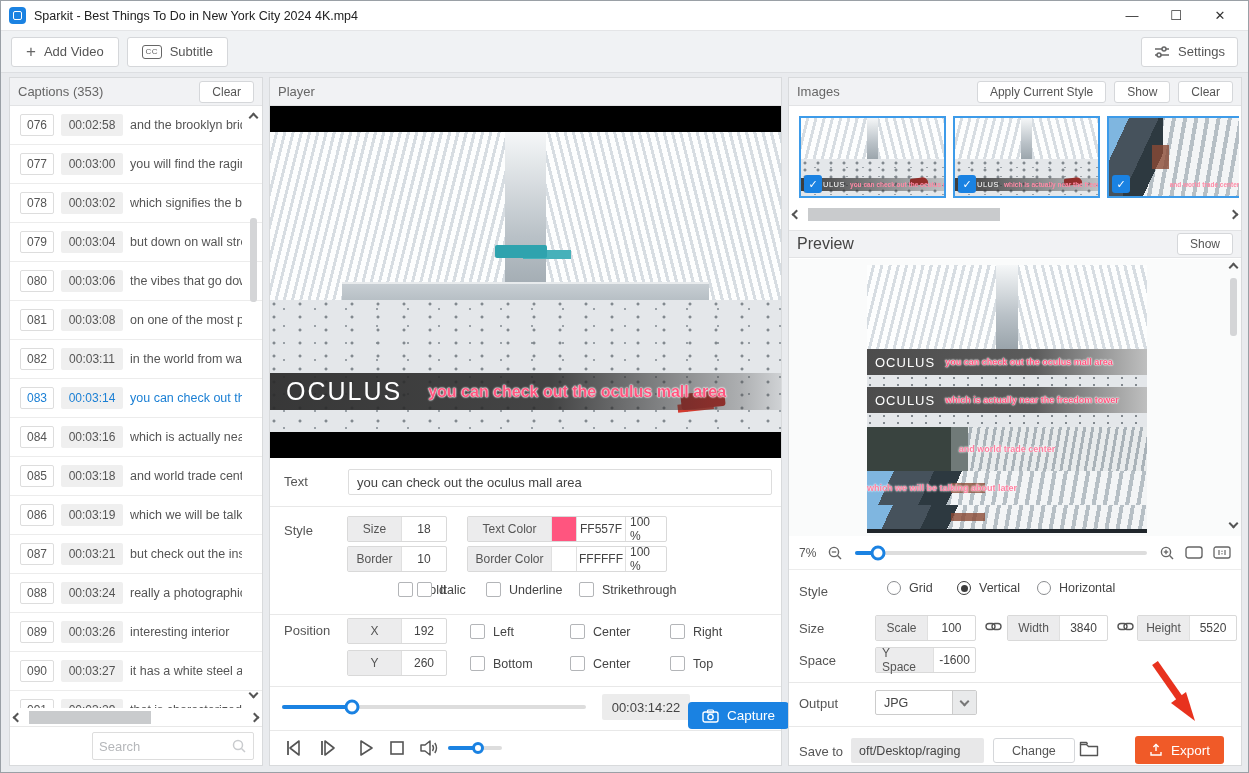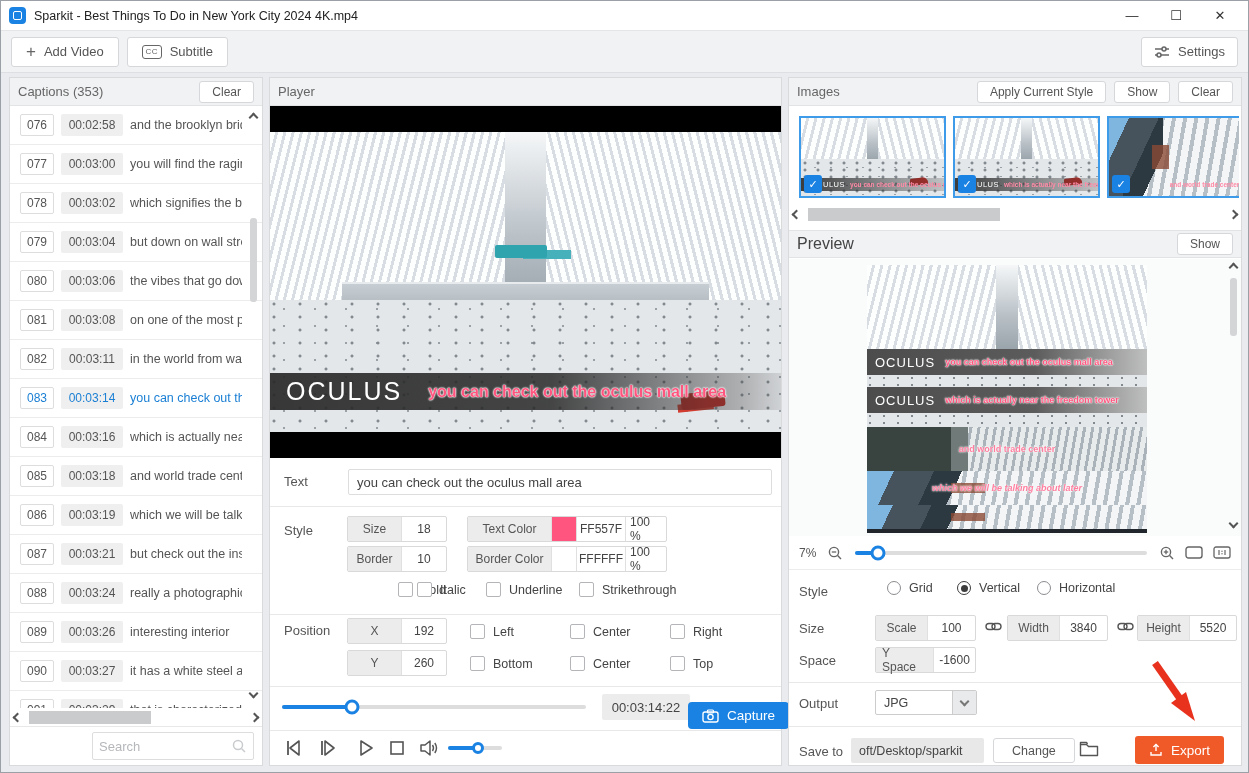--- a/index.html
+++ b/index.html
@@ -533,21 +533,21 @@
         </div>
         <div class="pseg pfloor" style="height:12px;"></div>
         <div class="pseg pband" style="height:26px;">
           <span class="brand">OCULUS</span>
           <span class="pinkcap">which is actually near the freedom tower</span>
         </div>
         <div class="pseg pfloor" style="height:14px;"></div>
         <div class="pseg pdark" style="height:44px;">
           <span class="pcap-center">and world trade center</span>
         </div>
-        <div class="pseg wtc" style="height:34px; display:flex; align-items:center; justify-content:center;font-style:italic;">
+        <div class="pseg wtc" style="height:34px; display:flex; align-items:center; ">
           <span class="pcap-center" style="position:relative; z-index:2;">which we will be talking about later</span>
         </div>
         <div class="pseg wtc" style="height:28px; border-bottom:4px solid #20262b;"></div>
       </div>
     </div>
     <div class="prail">
       <span class="chev up" style="position:absolute; left:3px; top:2px;"></span>
       <span class="thumbv"></span>
       <span class="chev down" style="position:absolute; left:3px; top:258px;"></span>
     </div>
@@ -639,21 +639,21 @@
     <span class="flabel" style="top:618px; left:10px;">Output</span>
     <div class="selectbox" style="left:86px; top:612px;">
       <span class="sval">JPG</span>
       <span class="sarrow">
           <span class="chev down" style="border-color:#777; margin-top:-3px;"></span>
         </span>
     </div>
     <div class="sep" style="top:648px;"></div>
 
     <span class="flabel" style="top:666px; left:10px;">Save to</span>
-    <div class="pathbox" style="left:62px; top:660px; width:133px;">oft/Desktop/sparkit</div>
+    <div class="pathbox" style="left:62px; top:660px; width:133px;">oft/Desktop/raging</div>
     <button class="btn" style="position:absolute; left:204px; top:660px; height:25px; padding:8px 18px; font-size:12.5px;">Change</button>
     <span class="ticon" style="position:absolute; left:290px; top:662px;">
       <svg class="icon" width="20" height="17" viewBox="0 0 20 17">
           <path d="M1.5 4.5 h6 l2 2 h9 v9 h-17 z" fill="none" stroke="#555" stroke-width="1.4" stroke-linejoin="round"></path>
           <path d="M1.5 4.5 v-2 h6 l1 1.5" fill="none" stroke="#555" stroke-width="1.4" stroke-linejoin="round"></path>
         </svg>
     </span>
     <button class="exportbtn" style="left:346px; top:658px;">
       <svg class="icon" width="14" height="14" viewBox="0 0 14 14">
         <path d="M2 9 v3 h10 v-3" fill="none" stroke="#fff" stroke-width="1.4"></path>

